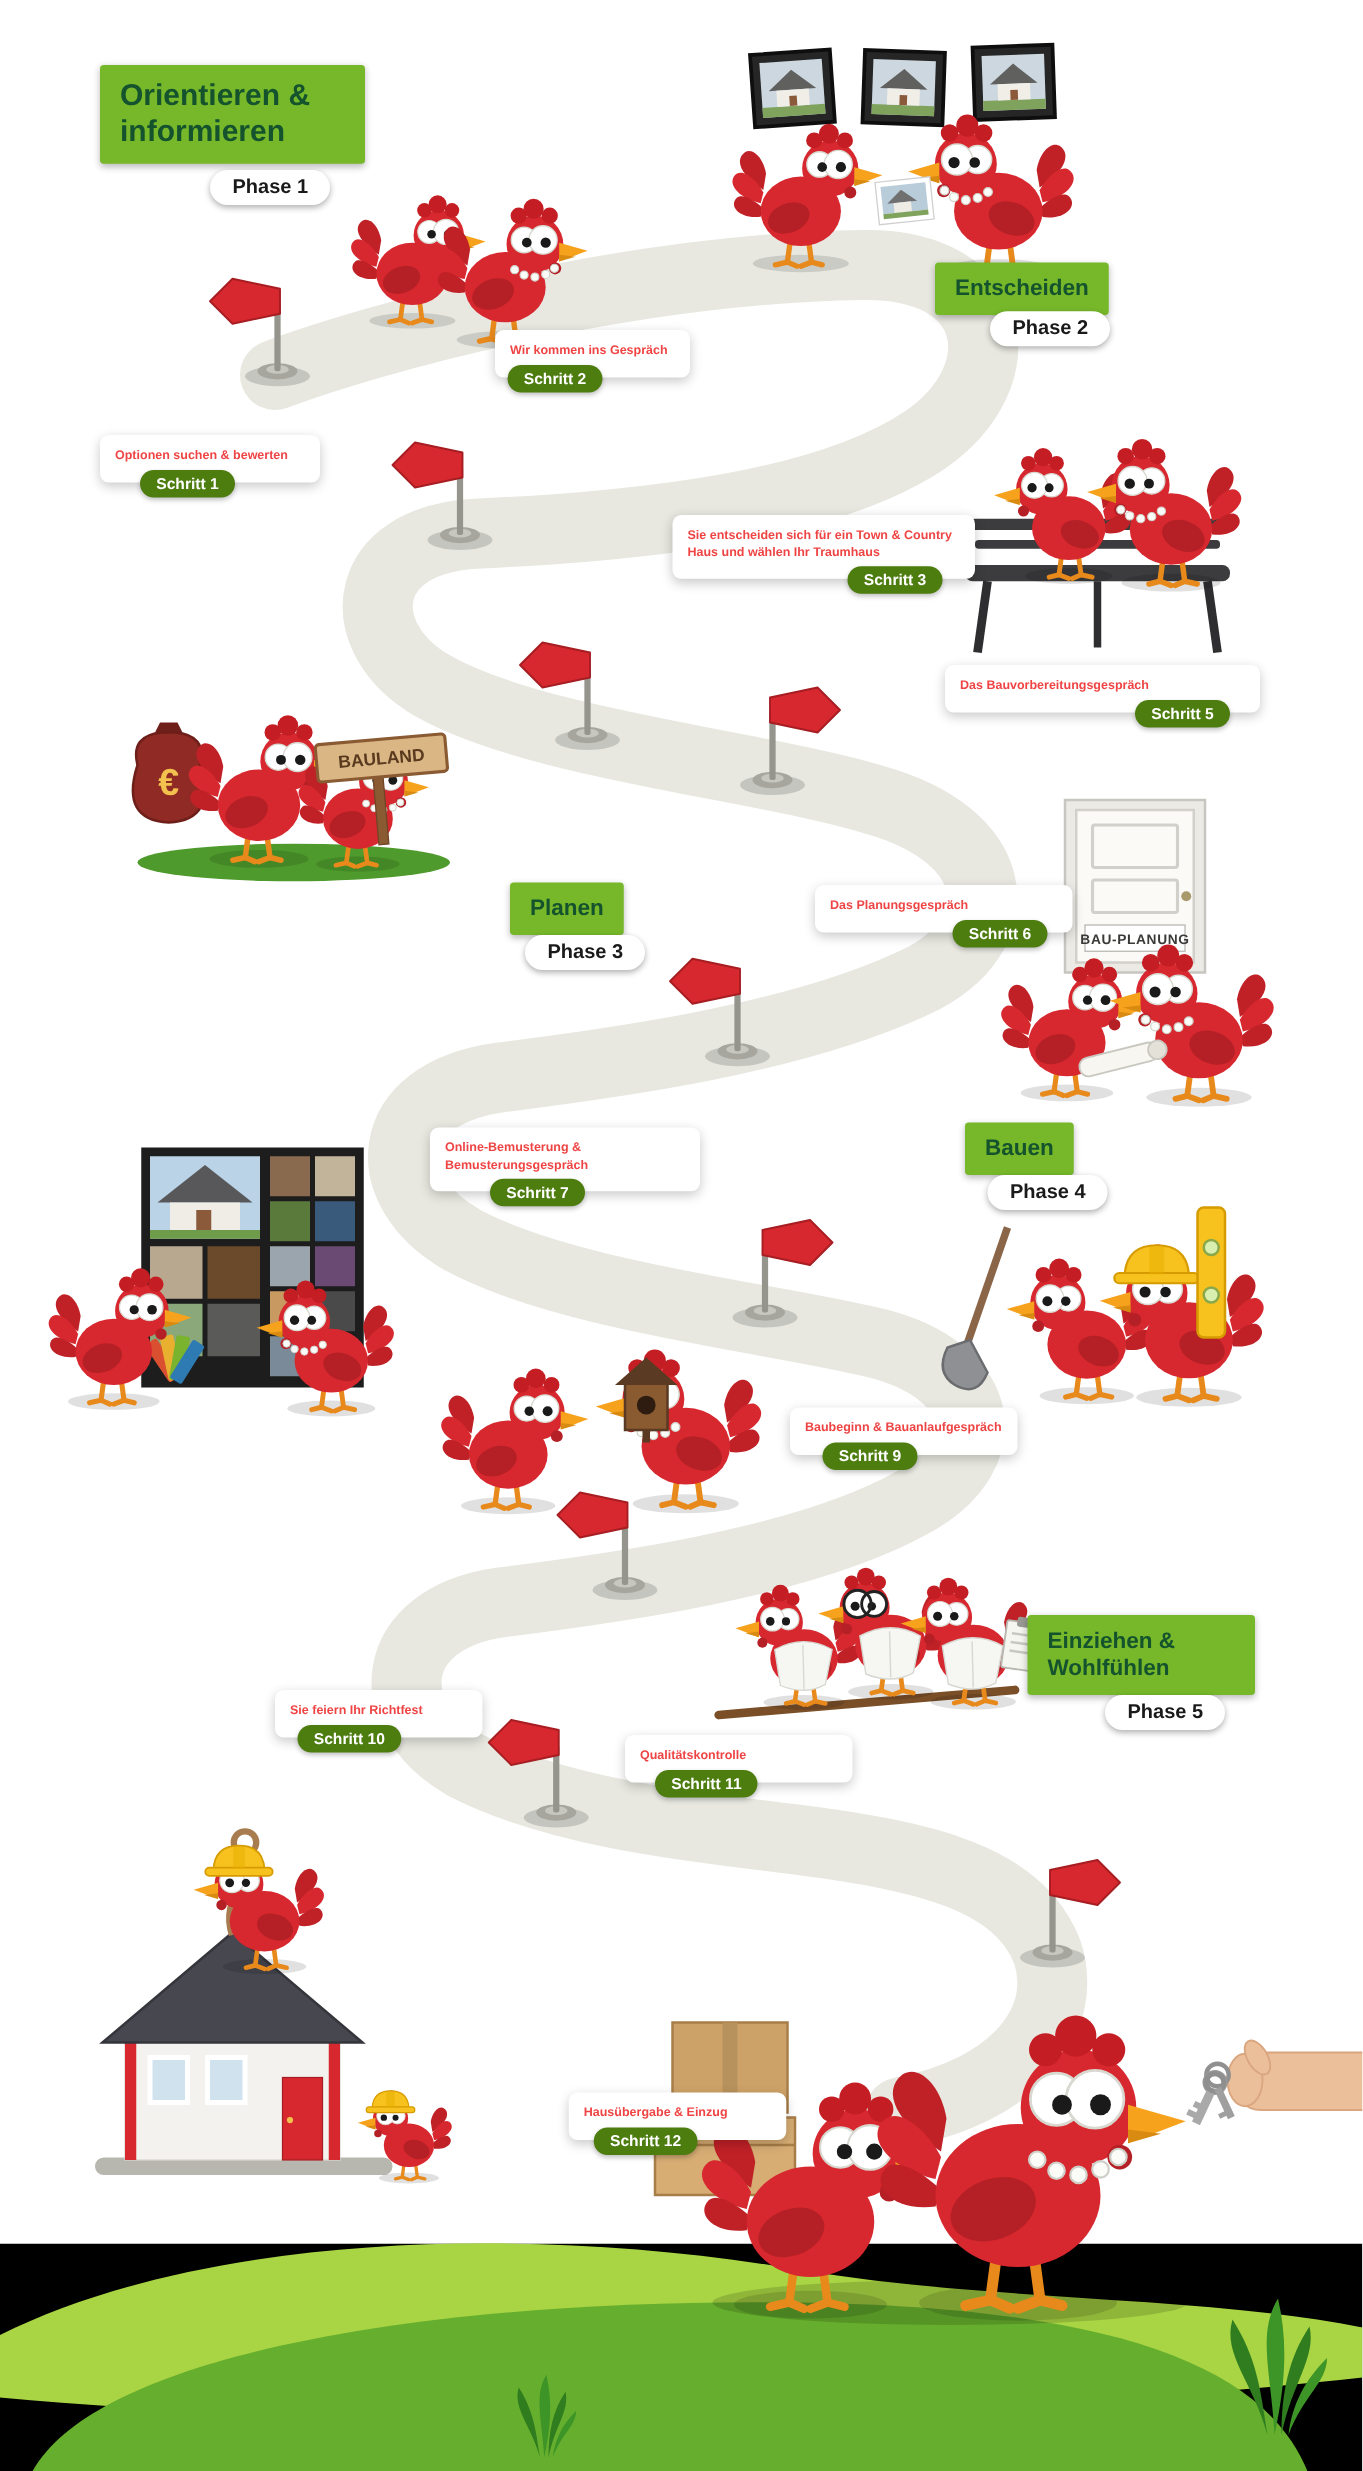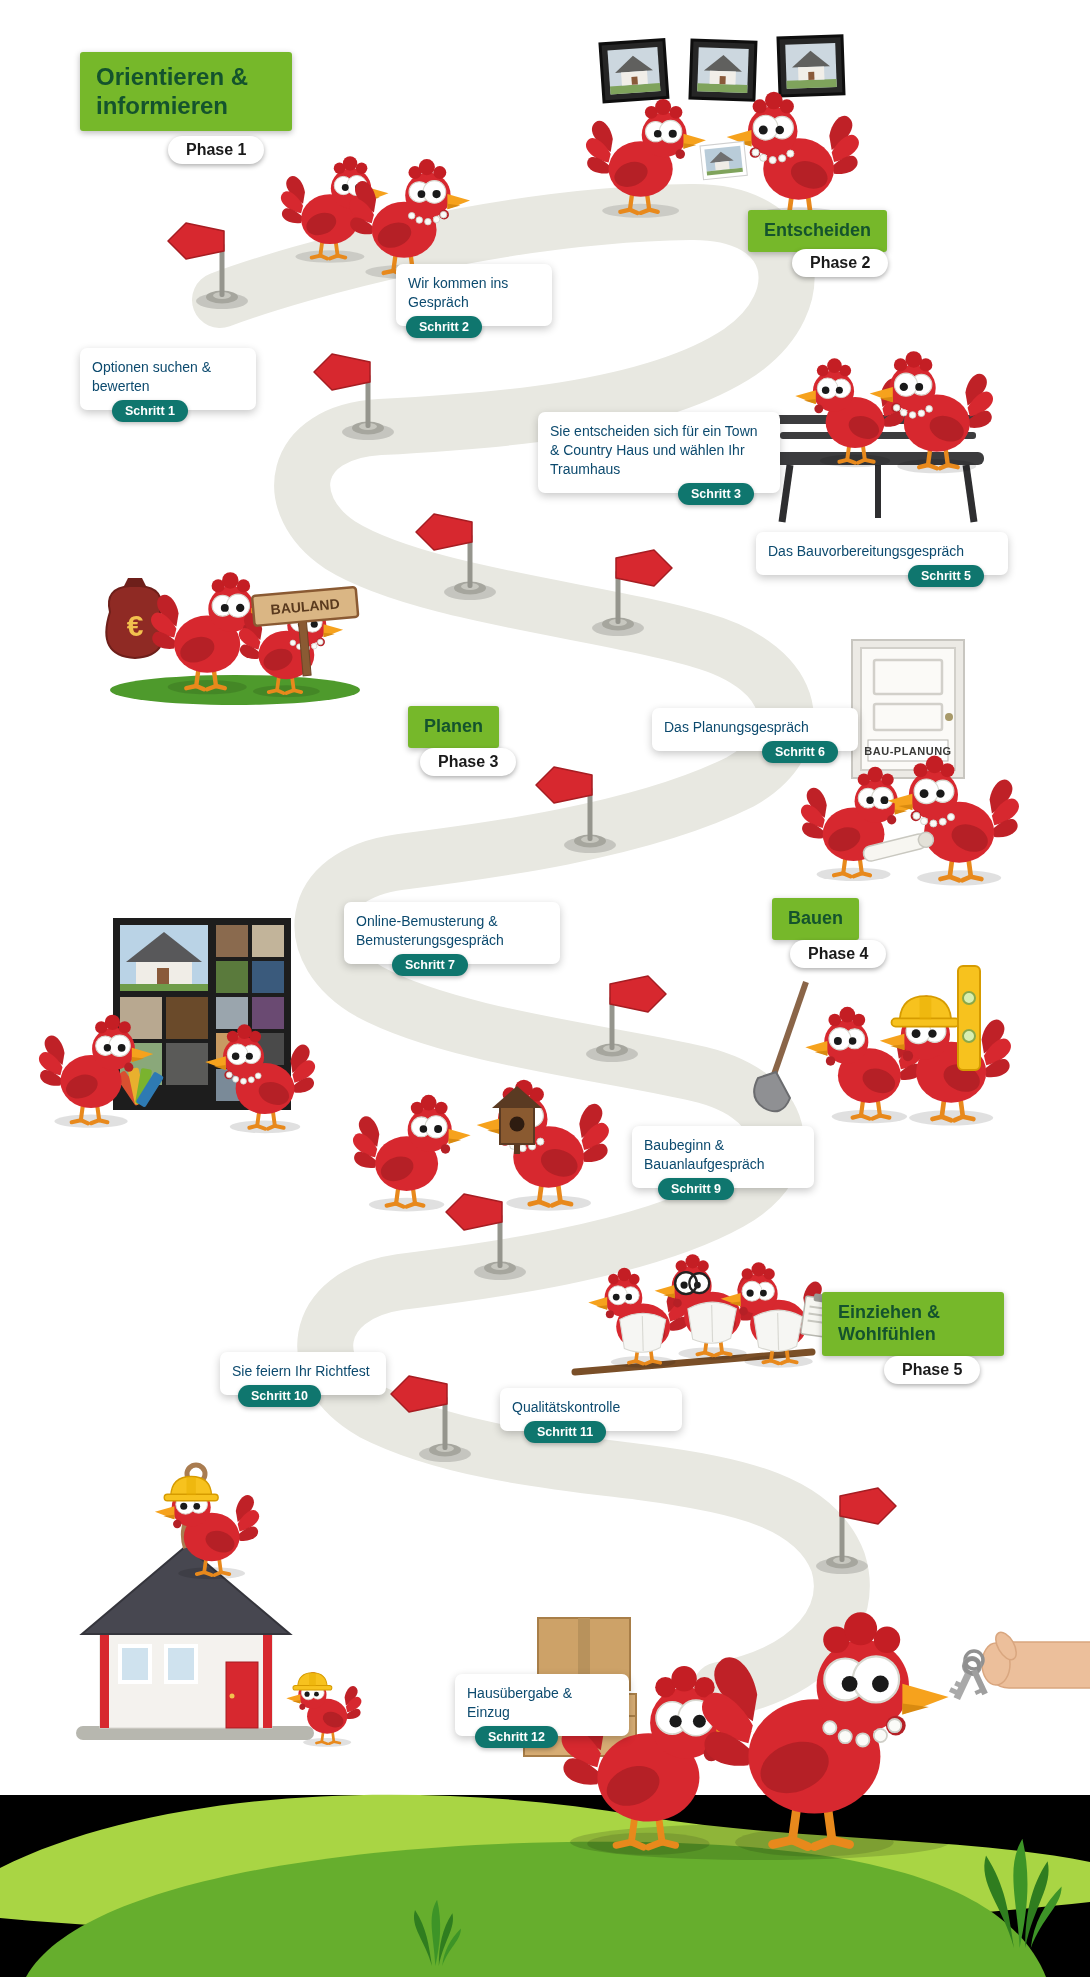--- a/index.html
+++ b/index.html
@@ -11,22 +11,22 @@
          padding:10px 16px;border-radius:3px;line-height:1.22;
          box-shadow:0 2px 6px rgba(0,0,0,.28);}
   .phase.big{font-size:24px;}
   .phase.med{font-size:18px;white-space:nowrap;}
   .phase.wrap{white-space:normal;}
   .phase-badge{position:absolute;background:#fff;color:#1a1a1a;font-weight:bold;
          font-size:16px;padding:5px 18px;border-radius:17px;white-space:nowrap;
          box-shadow:0 2px 5px rgba(0,0,0,.32);text-align:center;}
   .card{position:absolute;background:#fff;border-radius:7px;
          box-shadow:0 3px 9px rgba(0,0,0,.22);padding:10px 12px 14px;}
-  .card-text{font-size:14px;font-weight:normal;color:#0c4a6e;line-height:1.35;}
-  .pill{position:absolute;bottom:-12px;background:#0f766e;color:#fff;
+  .card-text{font-size:10px;font-weight:bold;color:#ef4444;line-height:1.35;}
+  .pill{position:absolute;bottom:-12px;background:#4d7c0f;color:#fff;
          font-size:12.5px;font-weight:bold;padding:4px 13px;border-radius:14px;
          white-space:nowrap;box-shadow:0 2px 4px rgba(0,0,0,.25);}
 </style>
 </head>
 <body>
 
 <div class="stage">
 
 <svg class="art" width="1090" height="1977" viewBox="0 0 1090 1977">
   <defs>

